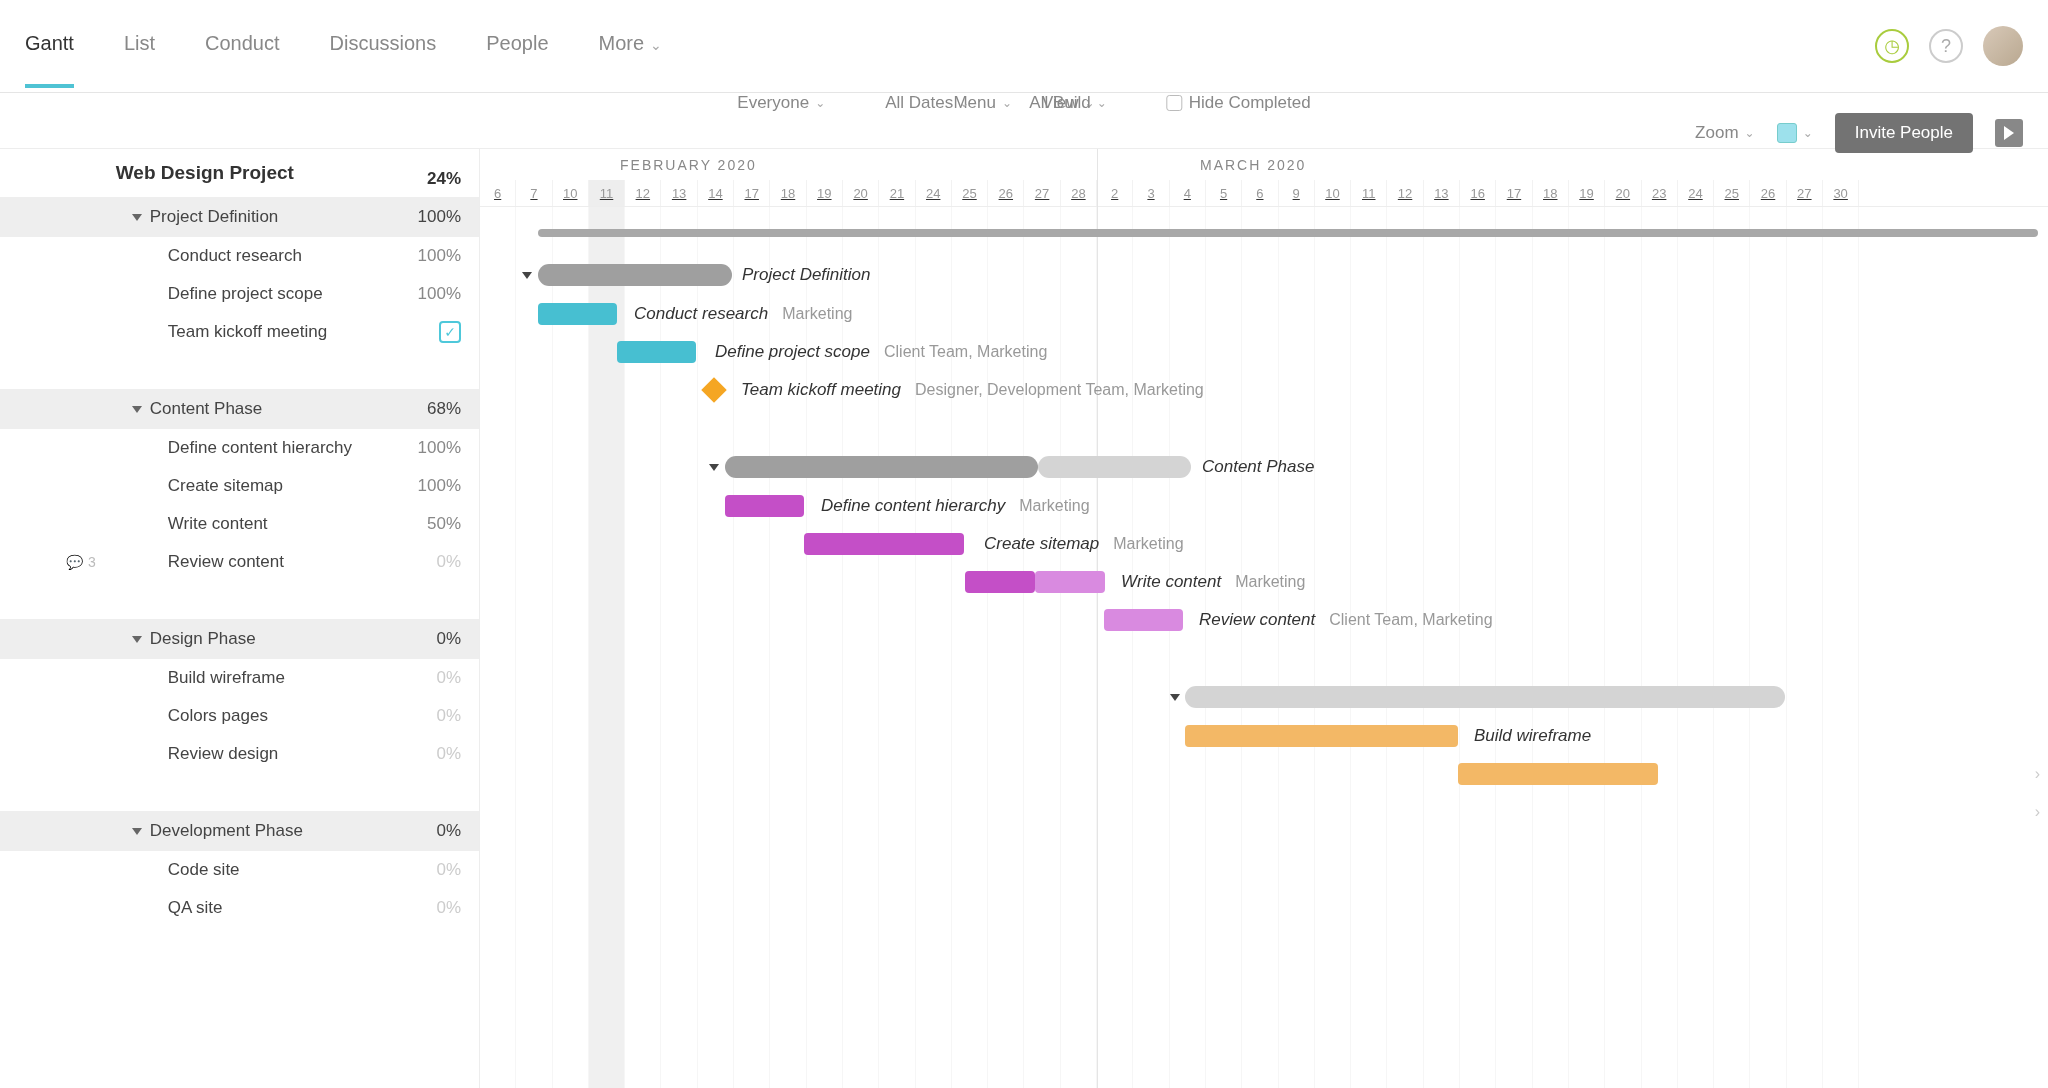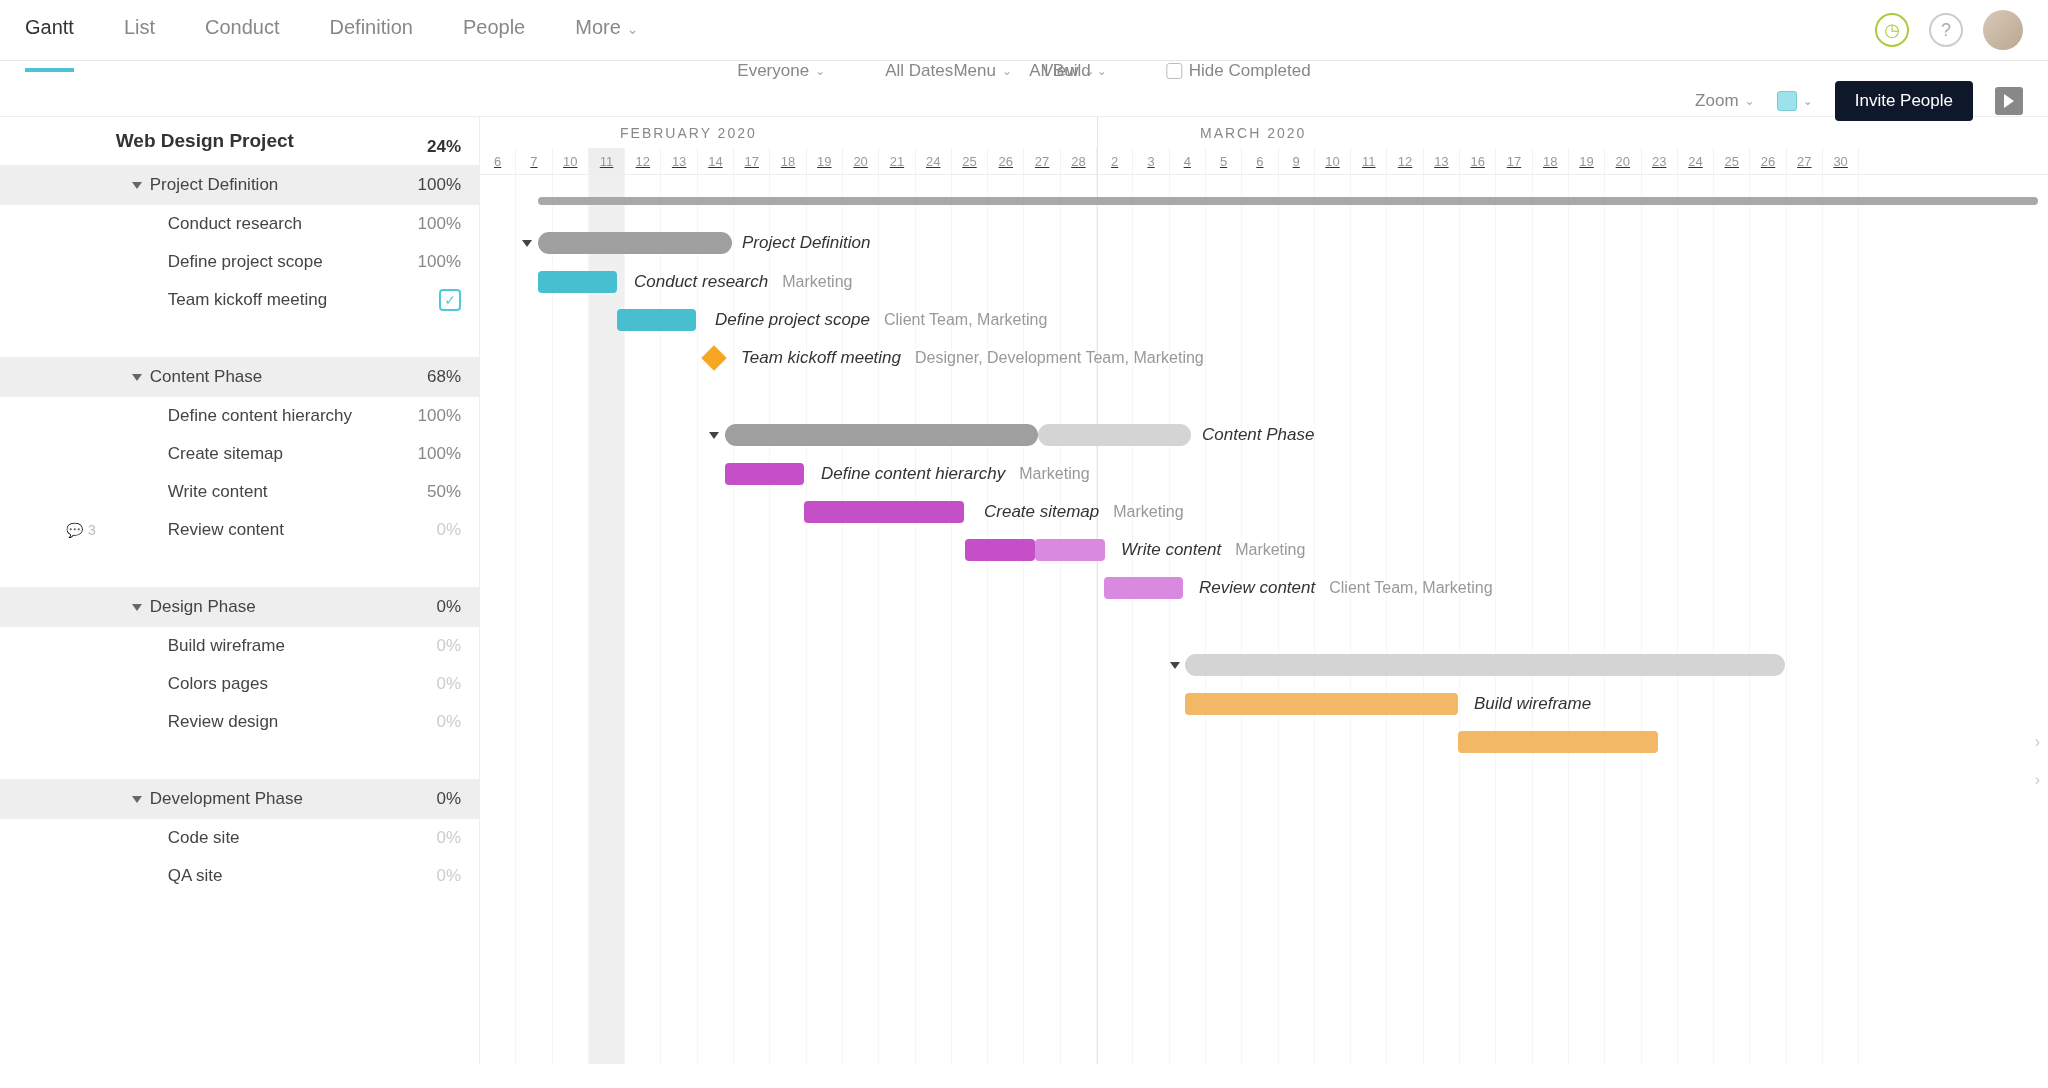--- a/index.html
+++ b/index.html
@@ -1,36 +1,36 @@
 <!DOCTYPE html>
 <html><head>
 <meta charset="utf-8">
 <style>
 * { box-sizing: border-box; margin: 0; padding: 0; }
 body { font-family: -apple-system, BlinkMacSystemFont, "Segoe UI", Helvetica, Arial, sans-serif; background: #fff; color: #333; overflow: hidden; }
-.topnav { display: flex; align-items: center; height: 61px; border-bottom: 1px solid #e5e5e5; padding: 0 25px; }
+.topnav { display: flex; align-items: center; height: 93px; border-bottom: 1px solid #e5e5e5; padding: 0 25px; }
 .topnav-tabs { display: flex; gap: 50px; align-items: center; }
 .topnav-tab { font-size: 20px; color: #888; cursor: pointer; padding-bottom: 6px; position: relative; }
 .topnav-tab.active { color: #333; font-weight: 500; }
 .topnav-tab.active::after { content:""; position:absolute; left:0; right:0; bottom:-27px; height:4px; background:#4fc3d4; }
 .topnav-tab .chev { font-size:14px; margin-left:6px; color:#aaa; }
 .topnav-right { margin-left:auto; display:flex; align-items:center; gap:20px; }
 .circle-icon { width:34px; height:34px; border-radius:50%; border:2px solid #ccc; display:flex; align-items:center; justify-content:center; color:#aaa; font-size:18px; }
 .circle-icon.green { border-color:#a9cc3e; color:#a9cc3e; }
 .avatar { width:40px; height:40px; border-radius:50%; background:linear-gradient(135deg,#d8c9b8,#b9a890); }
 
 .toolbar { display:flex; align-items:center; height:56px; padding:0 25px; border-bottom:1px solid #ededed;flex-direction:column; }
 .tool-item { display:flex; align-items:center; gap:6px; font-size:17px; color:#888; cursor:pointer; }
 .tool-left { display:flex; gap:30px; }
 .tool-center { position:absolute; left:50%; transform:translateX(-50%); display:flex; gap:60px; align-items:center; }
 .tool-right { margin-left:auto; display:flex; align-items:center; gap:22px; }
 .chev-down { font-size:12px; color:#aaa; }
 .checkbox-small { width:16px; height:16px; border:1px solid #bbb; border-radius:3px; display:inline-block; }
 .color-swatch { width:20px; height:20px; border-radius:3px; background:#9de1ec; border:1px solid #7cc; }
-.invite-btn { background:#0f172a; color:#fff; border:none; border-radius:4px; padding:10px 20px; font-size:17px; cursor:pointer; }
+.invite-btn { background:#737373; color:#fff; border:none; border-radius:4px; padding:10px 20px; font-size:17px; cursor:pointer; }
 .play-icon { width:28px; height:28px; background:#888; border-radius:3px; position:relative; }
 .play-icon::before { content:""; position:absolute; left:9px; top:7px; border-left:10px solid #fff; border-top:7px solid transparent; border-bottom:7px solid transparent; }
 
 .workspace { display:flex; height:calc(100vh - 141px); }
 .sidebar { width:480px; border-right:1px solid #ededed; display:flex; flex-direction:column; }
 .side-head { display:flex; height:58px; border-bottom:1px solid #ededed; }
 .side-head .col1 { width:405px; border-right:1px solid #ededed; }
 .side-head .col2 { flex:1; display:flex; align-items:center; justify-content:center; font-size:14px; color:#999; }
 .row { display:flex; align-items:center; height:38px; font-size:17px; }
 .row .badge-col { width:110px; display:flex; align-items:center; justify-content:flex-end; padding-right:14px; color:#999; font-size:15px; }
@@ -83,21 +83,21 @@
 .arrow-right { position:absolute; right:8px; color:#ccc; font-size:16px; }
 </style>
 </head>
 <body>
 
 <div class="topnav">
   <div class="topnav-tabs">
     <div class="topnav-tab active">Gantt</div>
     <div class="topnav-tab">List</div>
     <div class="topnav-tab">Conduct</div>
-    <div class="topnav-tab">Definition</div>
+    <div class="topnav-tab">Discussions</div>
     <div class="topnav-tab">People</div>
     <div class="topnav-tab"><span>More</span><span class="chev">⌄</span></div>
   </div>
   <div class="topnav-right">
     <div class="circle-icon green">◷</div>
     <div class="circle-icon">?</div>
     <div class="avatar"></div>
   </div>
 </div>
 

